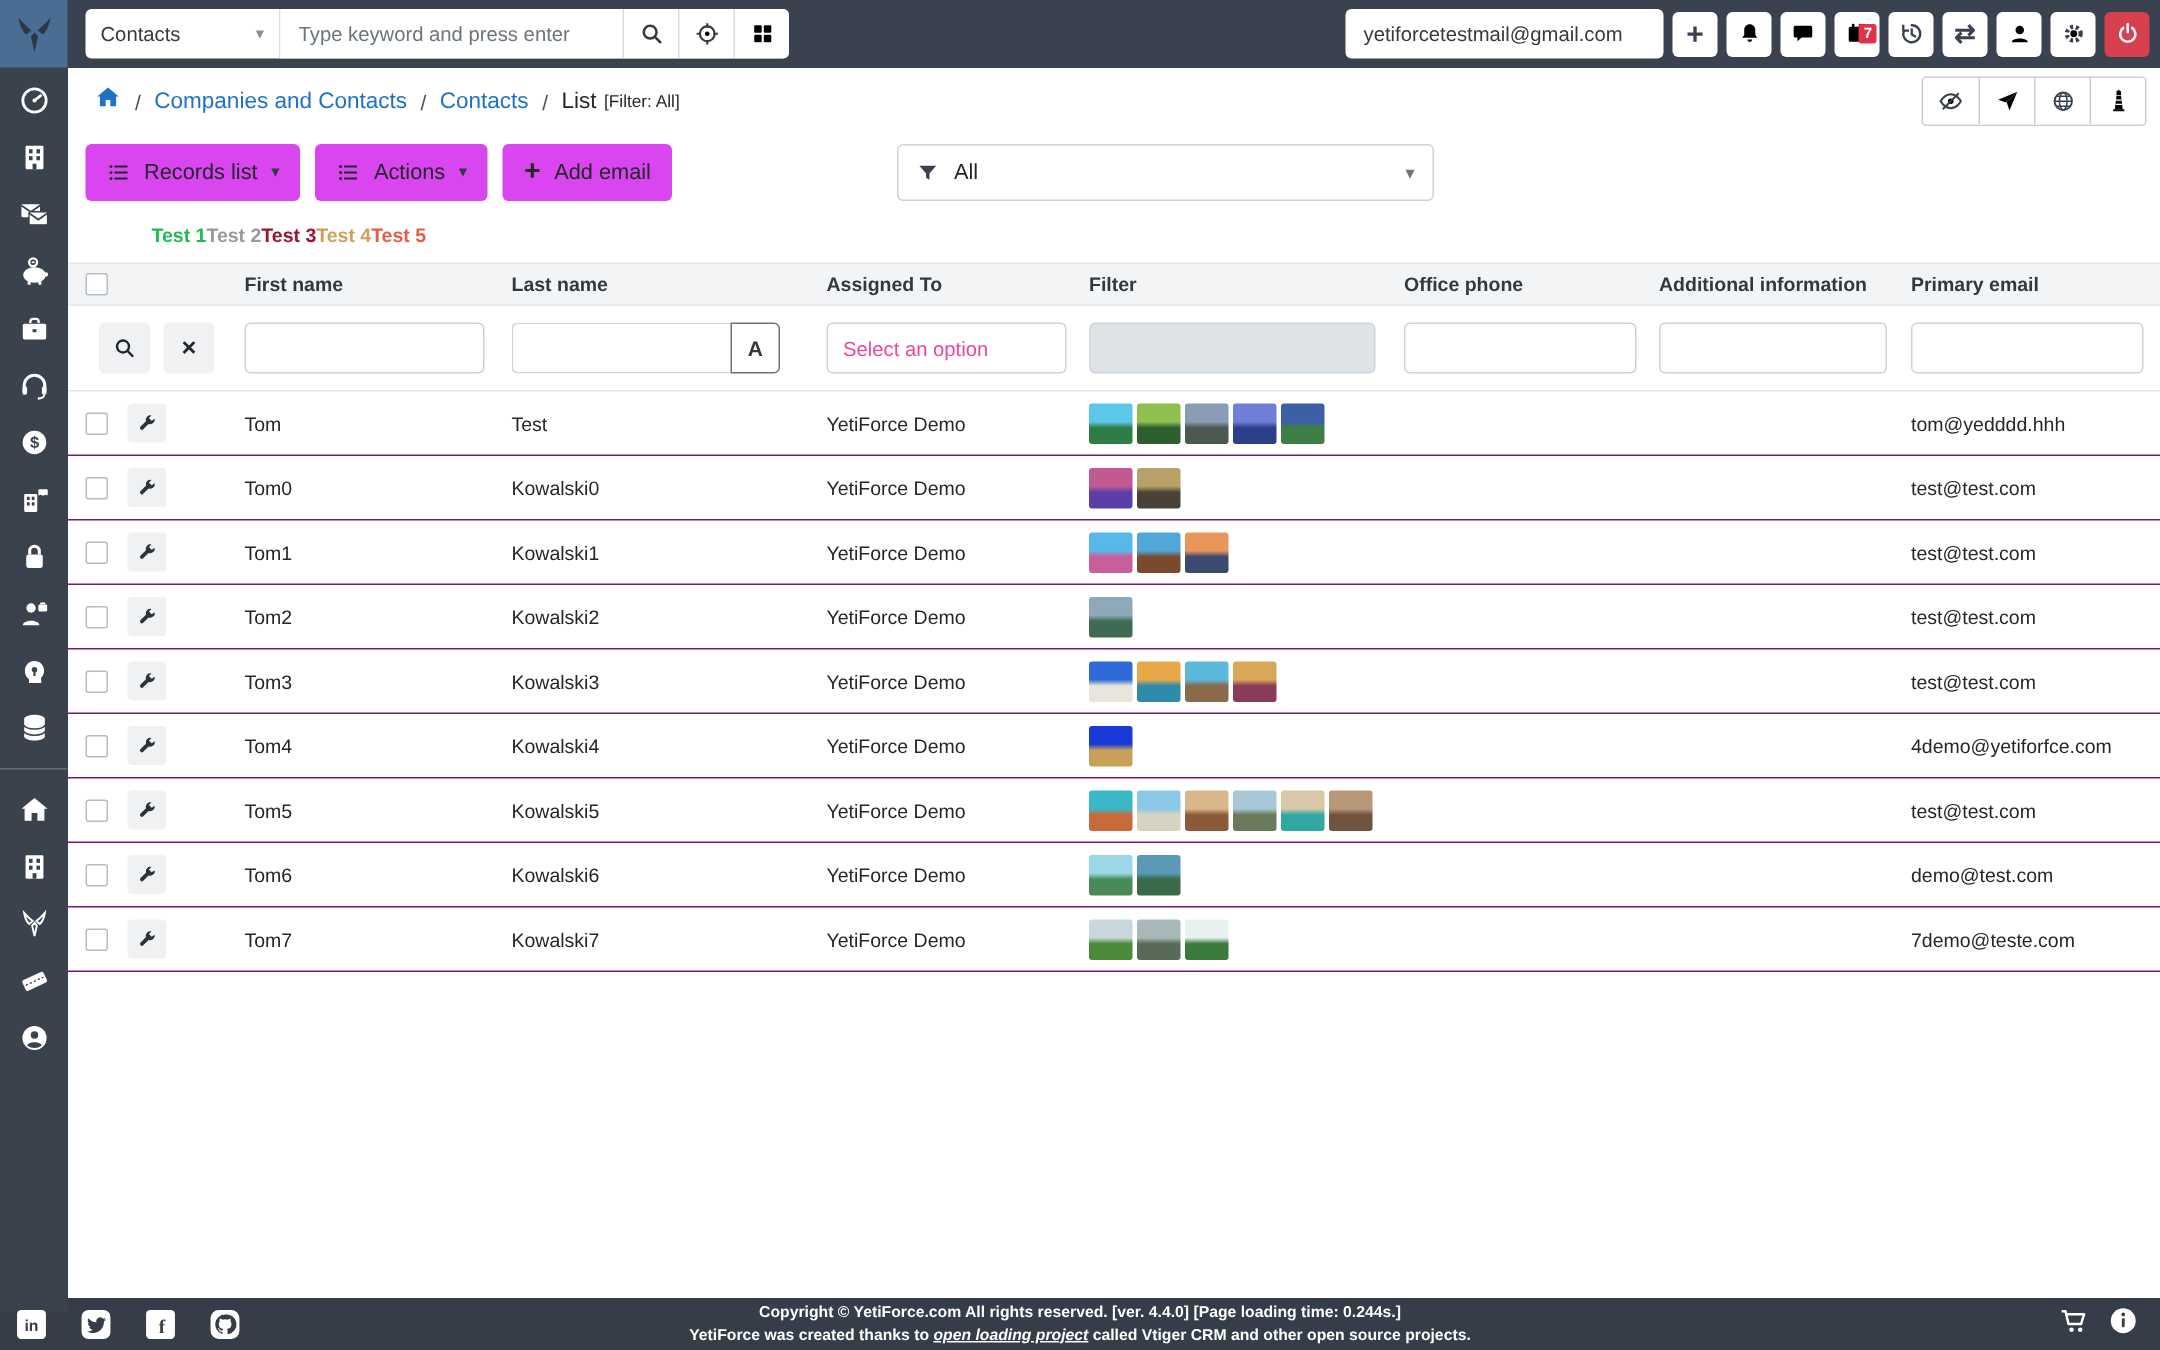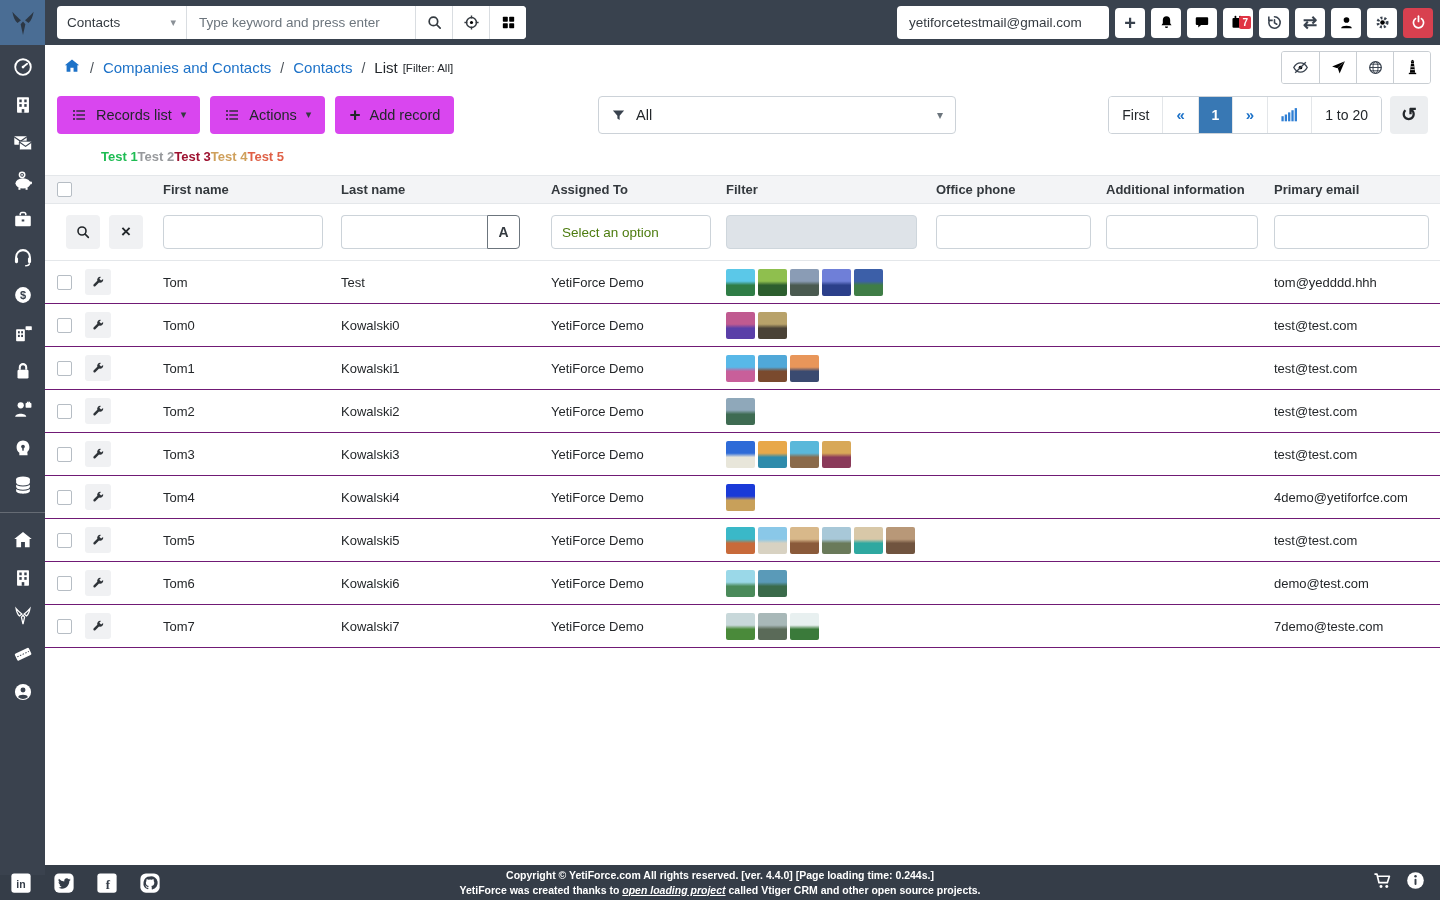--- a/index.html
+++ b/index.html
@@ -75,21 +75,21 @@
   .cb { width:15px; height:15px; border:1px solid #b6bdc4; border-radius:2px; background:#fff; cursor:pointer; }
   .sr-btns { grid-column:1/3; display:flex; gap:9px; padding-left:9px; }
   .icon-btn { width:34px; height:34px; background:#f0f1f3; border:none; border-radius:4px; display:flex; align-items:center; justify-content:center; color:#23272b; cursor:pointer; }
   .icon-btn svg { width:16px; height:16px; }
   .icon-btn.x { font-size:17px; font-weight:bold; }
   .s-input { height:34px; border:1px solid #ccd3d9; border-radius:4px; padding:0 9px; font-size:13px; color:#343a40; outline:none; }
   .w160 { width:160px; } .w155 { width:155px; } .w152 { width:152px; }
   .ln-group { display:flex; align-items:stretch; height:34px; }
   .ln-group input { width:146px; border:1px solid #ccd3d9; border-right:none; border-radius:4px 0 0 4px; padding:0 9px; font-size:13px; outline:none; }
   .ln-addon { width:33px; border:1px solid #6c757d; border-radius:0 4px 4px 0; background:#fff; display:flex; align-items:center; justify-content:center; font-size:14px; font-weight:bold; color:#343a40; cursor:pointer; }
-  .s-select { width:160px; height:34px; border:1px solid #ccd3d9; border-radius:4px; display:flex; align-items:center; padding:12px 10px; font-size:13.5px; color:#4d7c0f; cursor:pointer; background:#fff; }
+  .s-select { width:160px; height:34px; border:1px solid #ccd3d9; border-radius:4px; display:flex; align-items:center; padding:12px 10px; font-size:13.5px; color:#ec4899; cursor:pointer; background:#fff; }
   .s-disabled { width:191px; height:34px; background:#dee3e8; border:1px solid #ced6dc; border-radius:4px; }
   .wrench-btn { width:26px; height:26px; background:#f0f1f3; border:none; border-radius:3px; display:flex; align-items:center; justify-content:center; color:#2e3338; cursor:pointer; }
   .wrench-btn svg { width:14px; height:14px; }
   .images-cell { display:flex; gap:3px; }
   .thumb { width:29px; height:27px; border-radius:2px; cursor:pointer; flex:none; }
 
   
   .footer { position:fixed; left:0; right:0; bottom:0; height:35px; background:#353d48; color:#fff; display:flex; align-items:center; z-index:30; }
   .sb-stub { position:absolute; left:0; top:-0px; width:45px; height:10px; background:#3a424e; }
   .social { display:flex; align-items:center; gap:21px; padding-left:10px; z-index:2; }
@@ -372,52 +372,31 @@
           <circle cx="4.5" cy="12" r="1.5"></circle>
           <rect x="8" y="11" width="13" height="2"></rect>
           <circle cx="4.5" cy="18" r="1.5"></circle>
           <rect x="8" y="17" width="13" height="2"></rect>
         </svg>
       <span>Actions</span>
       <span class="caret">▾</span>
     </button>
     <button class="soft-btn">
       <span class="plus-glyph">+</span>
-      <span>Add record</span>
+      <span>Add email</span>
     </button>
 
     <div class="filter-select">
       <svg viewBox="0 0 24 24" fill="#39424e">
           <path d="M3 4h18l-7.2 8.2V19l-3.6-2.2v-4.6z"></path>
         </svg>
       <span>All</span>
       <span class="caret">▾</span>
     </div>
 
-    <div class="pager-zone">
-      <div class="pager-group">
-        <div class="pg-cell">First</div>
-        <div class="pg-cell nav">«</div>
-        <div class="pg-cell active">1</div>
-        <div class="pg-cell nav">»</div>
-        <div class="pg-cell chart">
-          <svg viewBox="0 0 20 20" fill="#2f7fd4">
-              <rect x="0.5" y="12" width="2.7" height="6"></rect>
-              <rect x="4.4" y="10" width="2.7" height="8"></rect>
-              <rect x="8.3" y="7.5" width="2.7" height="10.5"></rect>
-              <rect x="12.2" y="5" width="2.7" height="13"></rect>
-              <rect x="16.1" y="2.5" width="2.7" height="15.5"></rect>
-            </svg>
-        </div>
-        <div class="pg-cell">1 to 20</div>
-      </div>
-      <div class="refresh-btn">
-          <span>↺</span>
-        </div>
-    </div>
   </div>
 
   <div class="tabs-row">
     <span class="tab" style="color: rgb(30, 188, 83);">Test 1</span>
     <span class="tab" style="color: rgb(151, 153, 156);">Test 2</span>
     <span class="tab" style="color: rgb(157, 18, 48);">Test 3</span>
     <span class="tab" style="color: rgb(207, 160, 92);">Test 4</span>
     <span class="tab" style="color: rgb(223, 96, 70);">Test 5</span>
   </div>
 

